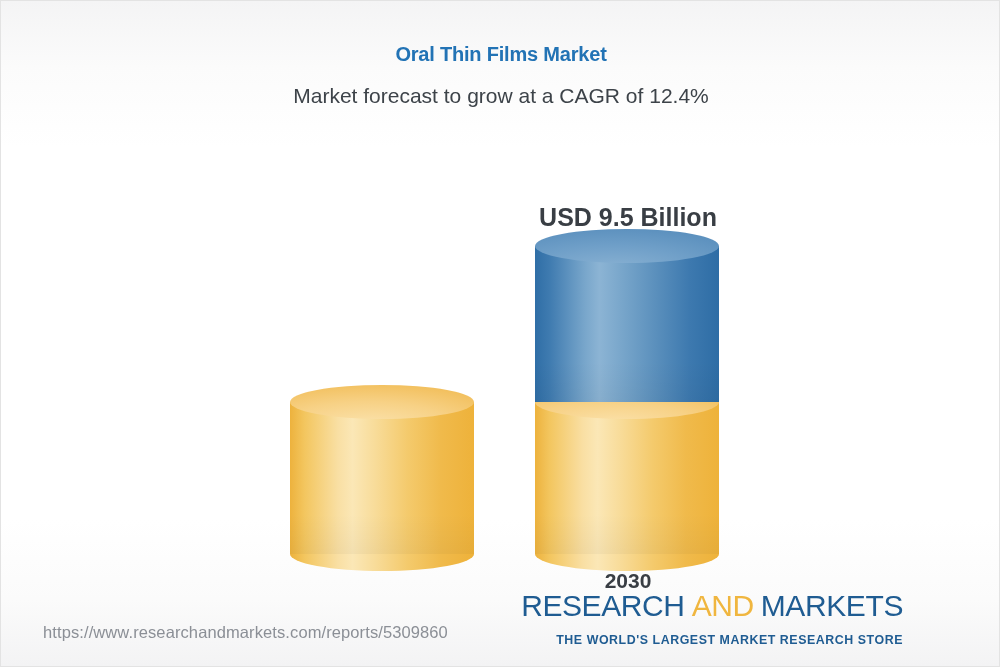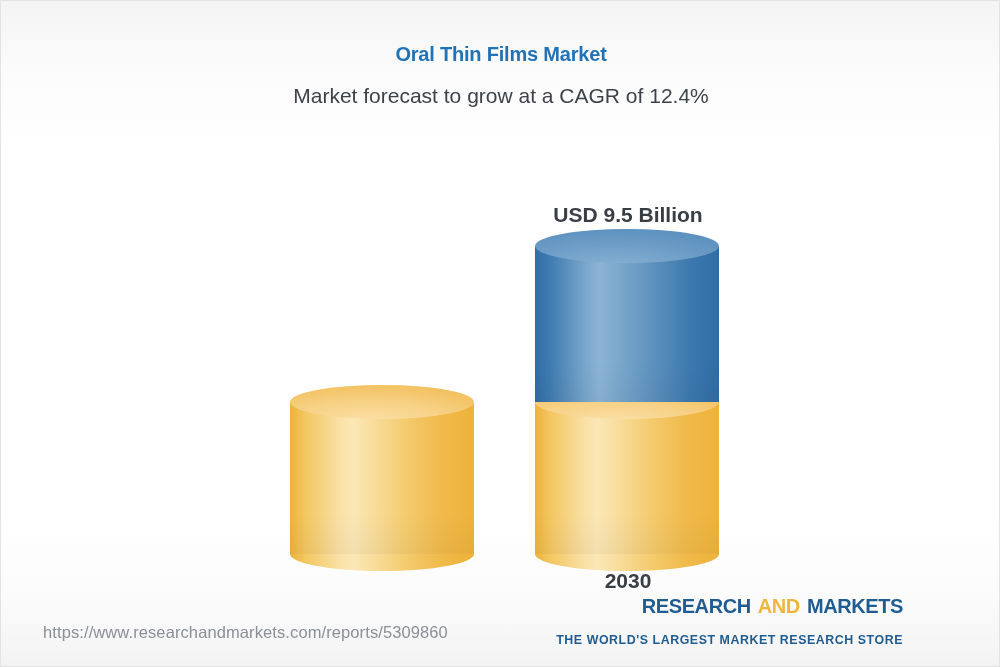--- a/index.html
+++ b/index.html
@@ -63,21 +63,21 @@
   .cyl-group {
     position: absolute;
     bottom: 0;
   }
 
   
   .value-label {
     position: absolute;
     width: 260px;
     text-align: center;
-    font-size: 21px;
+    font-size: 25px;
     font-weight: bold;
     color: #393e44;
     white-space: nowrap;
   }
 
   
   .year-label {
     position: absolute;
     width: 260px;
     text-align: center;
@@ -194,22 +194,22 @@
     color: #8b8f96;
     letter-spacing: 0.1px;
   }
   .logo {
     position: absolute;
     right: 22px;
     bottom: 18px;
     text-align: right;
   }
   .logo-main {
-    font-size: 20px;
-    font-weight: bold;
+    font-size: 30px;
+    font-weight: normal;
     letter-spacing: -0.4px;
     line-height: 32px;
     color: #1f5c92;
     white-space: nowrap;
   }
   .logo-and {
     color: #f0b63f;
   }
   .logo-tag {
     font-size: 12.4px;

